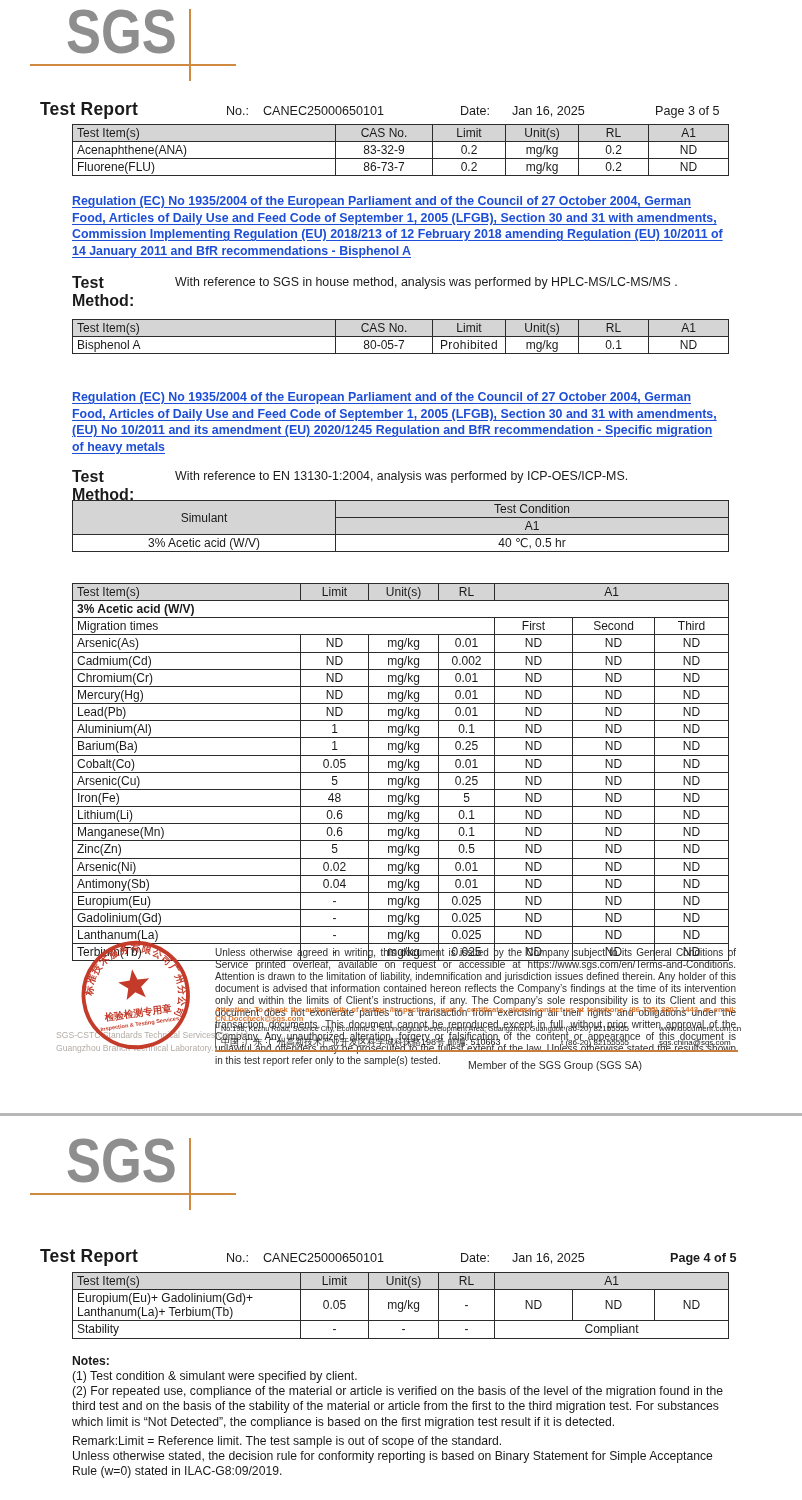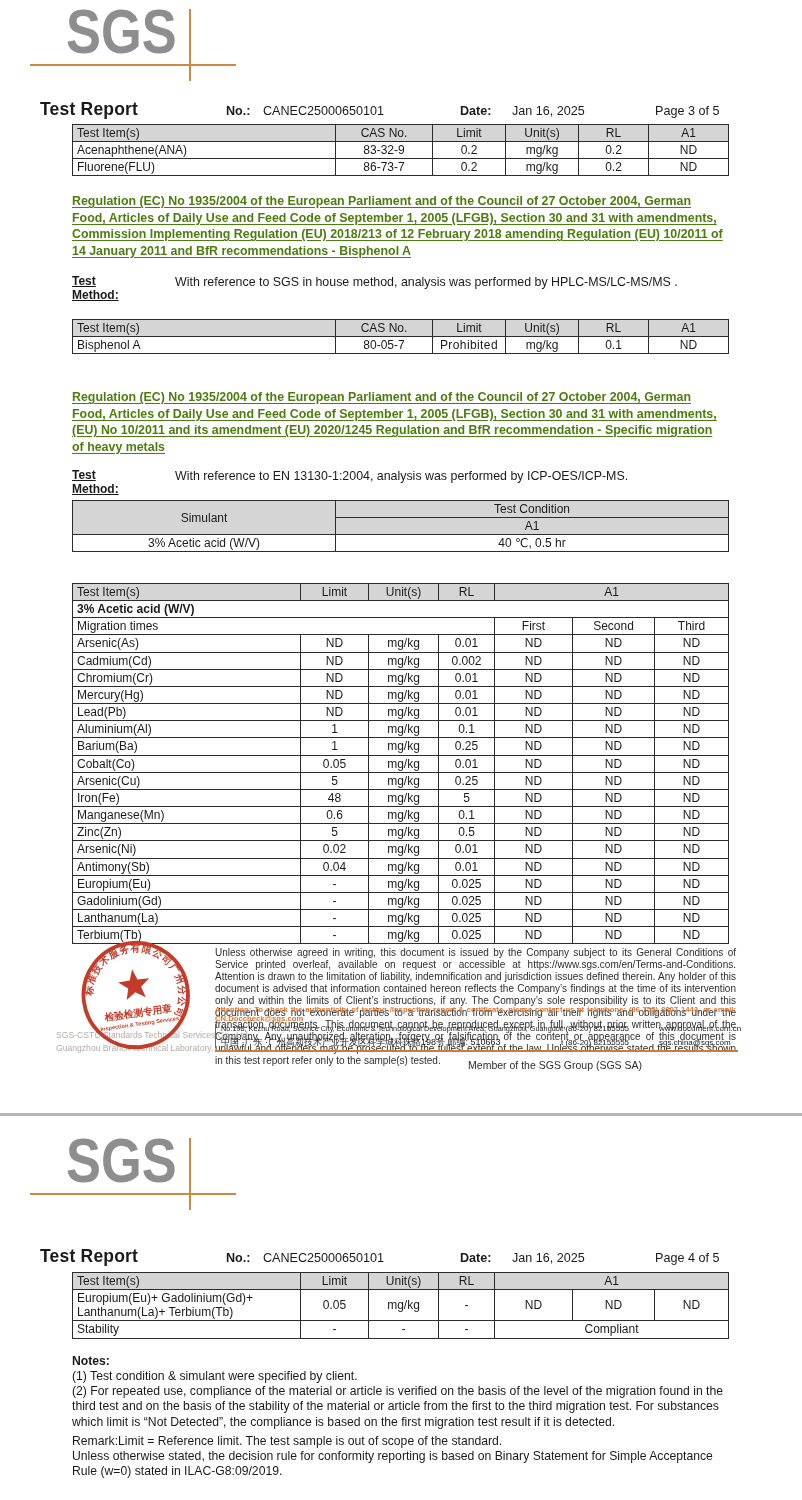--- a/index.html
+++ b/index.html
@@ -11,36 +11,36 @@
 
   
   .sgs-logo{position:absolute;width:215px;height:82px;}
   .sgs-text{position:absolute;left:28px;top:-6px;font-size:57px;font-weight:bold;color:#8e8e8e;line-height:1;transform:scale(.92,1.1);transform-origin:left top;}
   .logo-h{position:absolute;left:-8px;top:58px;width:206px;height:2px;background:#cf8a3f;}
   .logo-v{position:absolute;left:151px;top:3px;width:2px;height:72px;background:#cf8a3f;}
 
   
   .rh{height:24px;text-align:center;}
   .rh span{position:absolute;font-size:12.6px;white-space:nowrap;}
-  .rh .b{font-weight:bold;}
+  .rh .b{font-weight:normal;}
   .rh .title{font-size:17.5px;font-weight:bold;letter-spacing:.2px;}
 
   
   table.rpt{border-collapse:collapse;table-layout:fixed;width:656px;border-radius:11px;}
   table.rpt th,table.rpt td{border:1px solid #2c2c2c;font-size:12px;line-height:1.18;padding:1px 4px;text-align:center;color:#1a1a1a;overflow:hidden;}
   table.rpt th{background:#d5d5d5;font-weight:normal;text-align:center;}
   table.rpt th.th-left{text-align:left;}
   table.rpt td.td-left,table.rpt tbody.gen td:first-child{text-align:left;}
   td.section-row{font-weight:bold;text-align:left !important;}
   td.tight{letter-spacing:.4px;word-wrap:break-word;}
   table.simulant td{text-align:center;}
 
   
-  .reg{font-size:12.4px;font-weight:bold;text-decoration:underline;text-underline-offset:2px;line-height:1.33;width:652px;color:#4d7c0f;}
-  .tm-label{font-size:12px;font-weight:bold;text-decoration:underline;}
+  .reg{font-size:12.4px;font-weight:bold;text-decoration:underline;text-underline-offset:2px;line-height:1.33;width:652px;color:#1d4ed8;}
+  .tm-label{font-size:16px;font-weight:bold;}
   .tm-text{font-size:12.4px;line-height:1.3;width:548px;}
 
   
   .stamp{position:absolute;left:78px;top:-8px;transform:rotate(-8deg);}
   .company-lines{position:absolute;left:56px;top:84px;font-size:8.6px;color:#b3aca6;line-height:1.5;white-space:nowrap;}
   .fineprint{position:absolute;left:215px;top:2px;width:521px;font-size:10px;line-height:1.2;text-align:justify;color:#2d2d2d;}
   .attention{position:absolute;left:215px;top:60px;width:521px;font-size:7.7px;line-height:1.2;font-weight:bold;color:#e0762e;text-align:justify;}
   .addr-block{position:absolute;left:215px;top:79px;width:521px;border-left:1.5px solid #666;padding-left:5px;}
   .addr-row{display:flex;align-items:baseline;height:12px;}
   .addr-en{width:340px;font-size:7.3px;white-space:nowrap;overflow:hidden;}
@@ -292,20 +292,29 @@
           <td>0.25</td>
           <td>ND</td>
           <td>ND</td>
           <td>ND</td>
         </tr>
         <tr>
           <td>Iron(Fe)</td>
           <td>48</td>
           <td>mg/kg</td>
           <td>5</td>
+          <td>ND</td>
+          <td>ND</td>
+          <td>ND</td>
+        </tr>
+        <tr>
+          <td>Lithium(Li)</td>
+          <td>0.6</td>
+          <td>mg/kg</td>
+          <td>0.1</td>
           <td>ND</td>
           <td>ND</td>
           <td>ND</td>
         </tr>
         <tr>
           <td>Manganese(Mn)</td>
           <td>0.6</td>
           <td>mg/kg</td>
           <td>0.1</td>
           <td>ND</td>
@@ -426,21 +435,21 @@
     <div class="logo-h"></div>
     <div class="logo-v"></div>
   </div>
 
   <div class="rh abs" style="left:0;top:128px;width:802px;">
     <span class="title" style="left:40px;top:0;">Test Report</span>
     <span class="b" style="left:226px;top:5px;">No.:</span>
     <span style="left:263px;top:5px;">CANEC25000650101</span>
     <span class="b" style="left:460px;top:5px;">Date:</span>
     <span style="left:512px;top:5px;">Jan 16, 2025</span>
-    <span style="left:655px;top:5px;">Page 4 of 5</span>
+    <span style="left:670px;top:5px;font-weight:bold;">Page 4 of 5</span>
   </div>
 
   <table class="rpt abs" style="left:72px;top:154px;">
     <colgroup>
         <col style="width:228px">
         <col style="width:68px">
         <col style="width:70px">
         <col style="width:56px">
         <col style="width:78px">
         <col style="width:82px">

